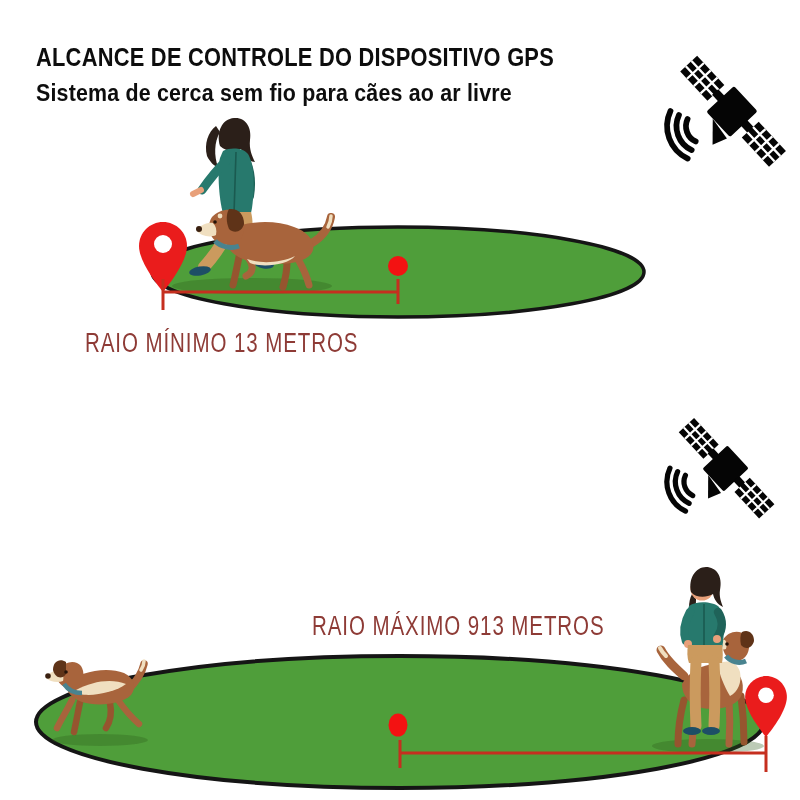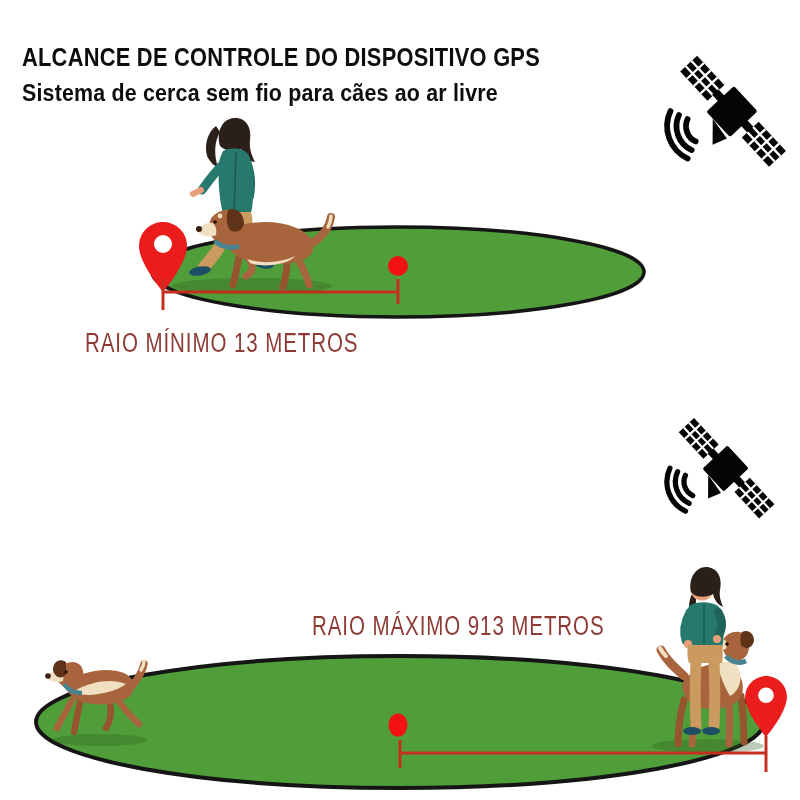--- a/index.html
+++ b/index.html
@@ -4,21 +4,21 @@
 <style>
   :root{
     --field-green:#4f9e3a; --field-outline:#151515; --pin-red:#ea1c1c;
     --dot-red:#f31212; --measure-line-red:#c52f1f; --label-maroon:#8e3b36;
     --title-ink:#0d0d0d;
   }
   *{box-sizing:border-box}
   body{margin:0;background:#ffffff;font-family:"Liberation Sans",sans-serif}
   .canvas{position:relative;width:800px;height:800px;background:#fff;overflow:hidden}
   .scene-svg{position:absolute;left:0;top:0;width:800px;height:800px}
-  .title-block{position:absolute;left:22px;top:42px}
+  .title-block{position:absolute;left:36px;top:42px}
   .title-block h1{
     margin:0;font-size:26px;font-weight:700;color:var(--title-ink);
     letter-spacing:.3px;white-space:nowrap;transform:scaleX(.84);transform-origin:left top;
   }
   .title-block h2{
     margin:7px 0 0;font-size:23px;font-weight:700;color:var(--title-ink);
     letter-spacing:.2px;white-space:nowrap;transform:scaleX(.93);transform-origin:left top;
   }
   .range-label{
     position:absolute;color:var(--label-maroon);font-size:27px;font-weight:400;

